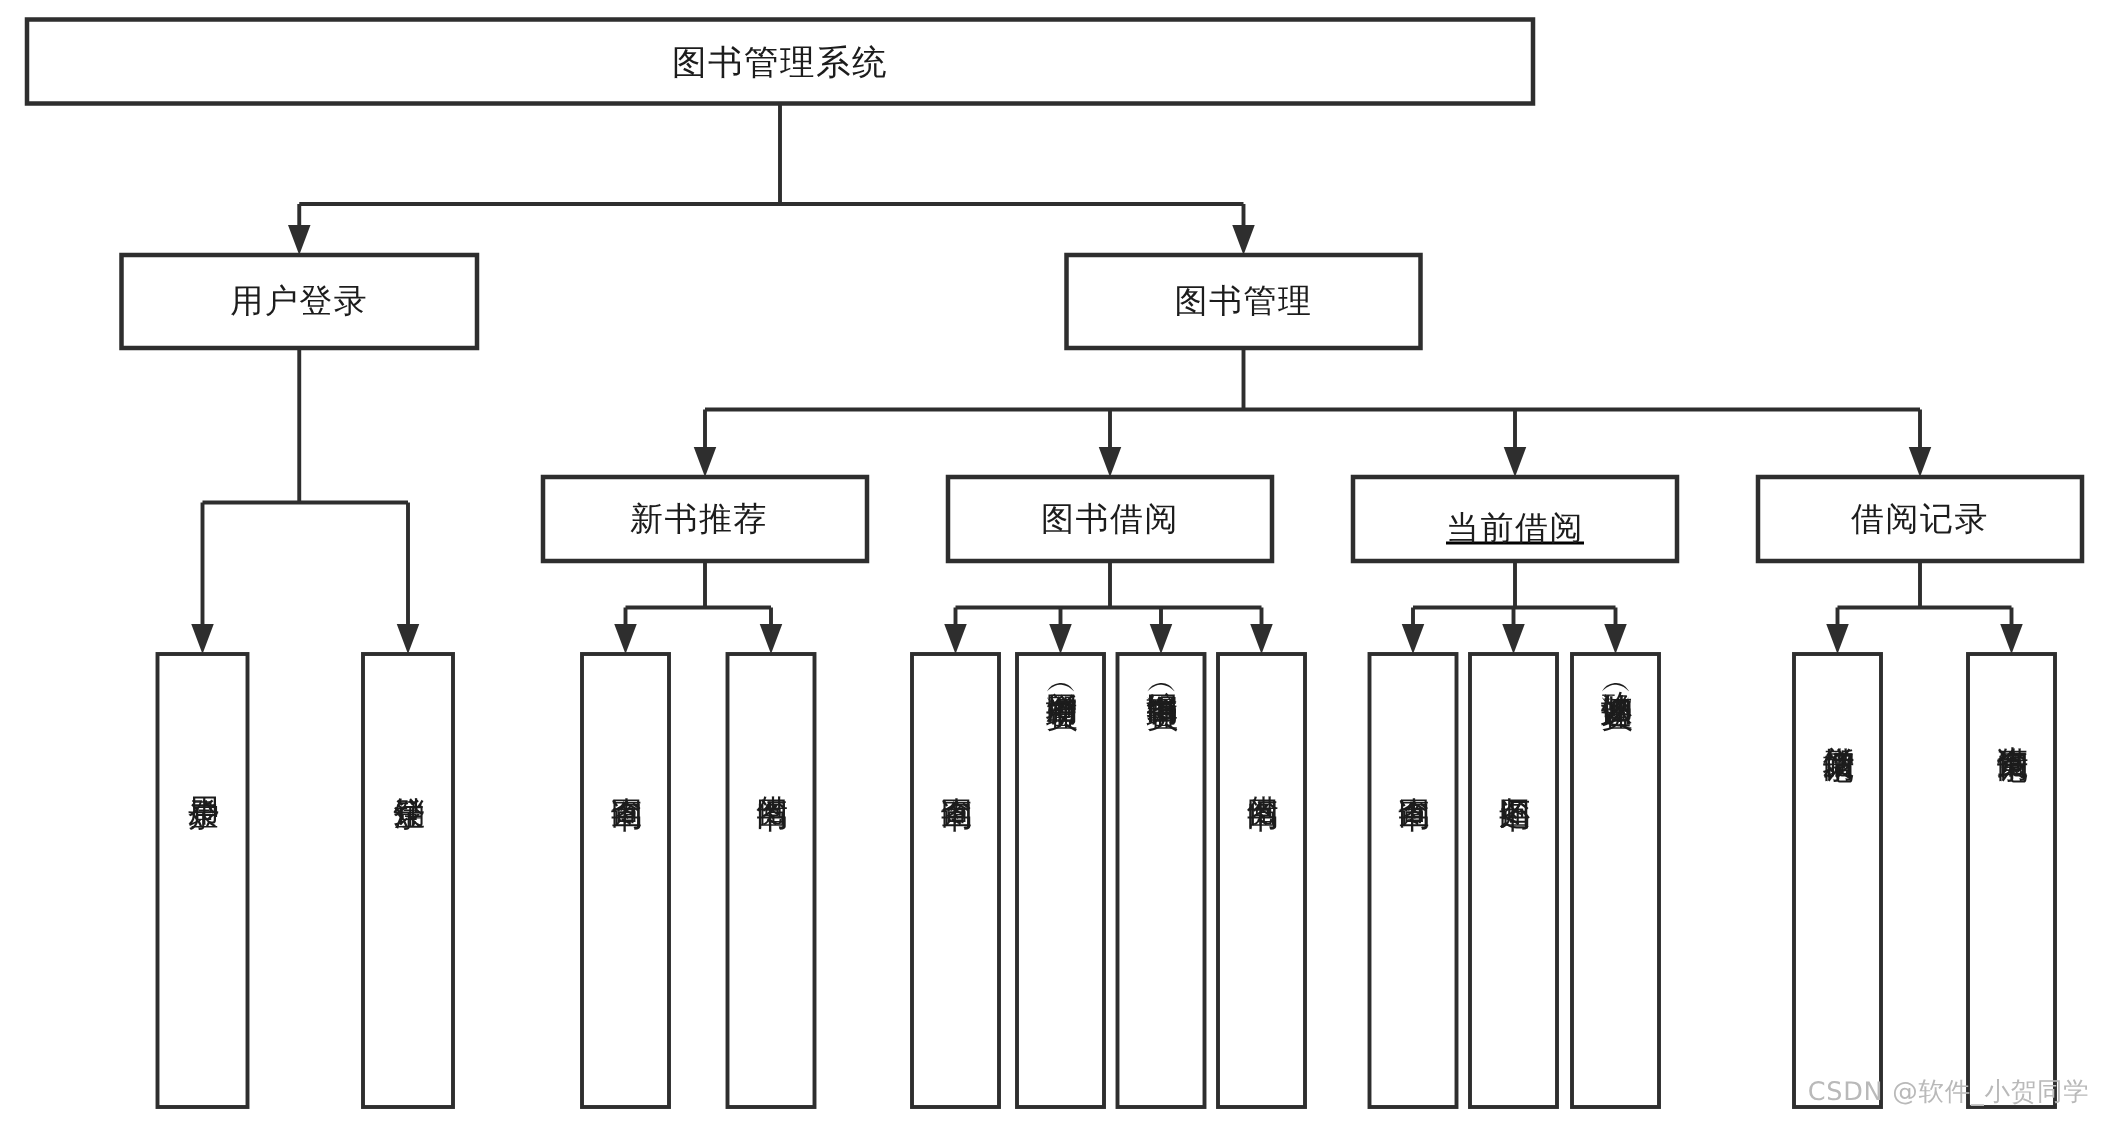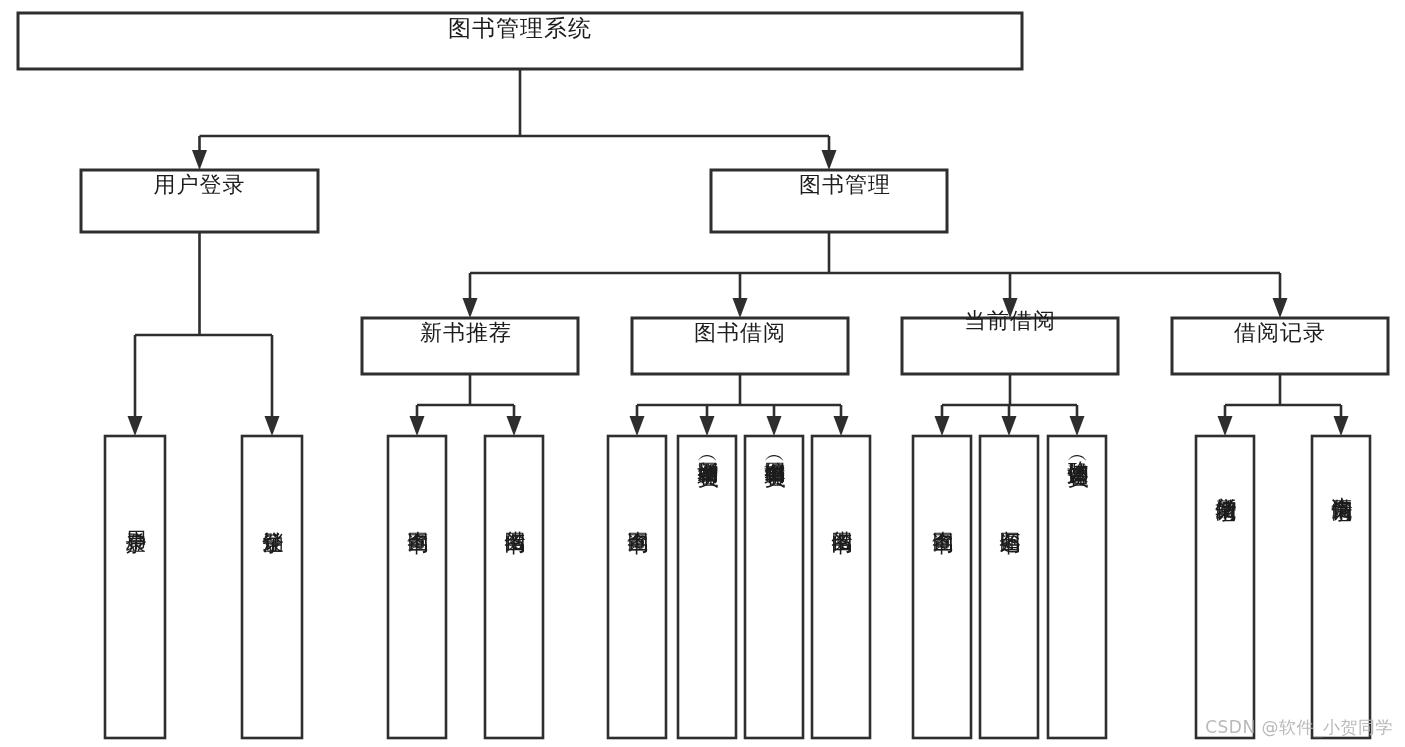--- a/index.html
+++ b/index.html
@@ -57,21 +57,21 @@
     font-family: "DejaVu Sans", "Liberation Sans", sans-serif;
     font-size: 21px;
     line-height: 1.04;
     color: #1c1c1c;
     letter-spacing: 1px;
     white-space: nowrap;
   }
   .hlabel-box {
     position: absolute;
     display: flex;
-    align-items: flex-start;
+    align-items: center;
     justify-content: center;
     pointer-events: none;
   }
   .hlabel-text {
     font-family: "DejaVu Sans", "Liberation Sans", sans-serif;
     font-size: 22px;
     color: #1c1c1c;
     white-space: nowrap;
     letter-spacing: 1px;
   }
@@ -199,33 +199,33 @@
   </svg>
 
   <div class="hlabel-box" style="left:18px; top:13px; width:1004px; height:56px;">
     <span class="hlabel-text root">图书管理系统</span>
   </div>
 
   <div class="hlabel-box" style="left:81px; top:170px; width:237px; height:62px;">
     <span class="hlabel-text">用户登录</span>
   </div>
 
-  <div class="hlabel-box" style="left:711px; top:170px; width:236px; height:62px;padding-left:16px;">
+  <div class="hlabel-box" style="left:711px; top:170px; width:236px; height:62px;">
     <span class="hlabel-text">图书管理</span>
   </div>
 
   <div class="hlabel-box" style="left:362px; top:318px; width:208px; height:56px;">
     <span class="hlabel-text">新书推荐</span>
   </div>
 
   <div class="hlabel-box" style="left:632px; top:318px; width:216px; height:56px;">
     <span class="hlabel-text">图书借阅</span>
   </div>
 
-  <div class="hlabel-box" style="left:902px; top:306px; width:216px; height:52px;">
+  <div class="hlabel-box" style="left:902px; top:326px; width:216px; height:52px;text-decoration:underline;">
     <span class="hlabel-text">当前借阅</span>
   </div>
 
   <div class="hlabel-box" style="left:1172px; top:318px; width:216px; height:56px;border-radius:24px;">
     <span class="hlabel-text">借阅记录</span>
   </div>
 
   <div class="vlabel-box" style="left:105px; top:436px; width:60px; height:302px; padding-top:78px;">
     <span class="vlabel-text">用户登录</span>
   </div>

